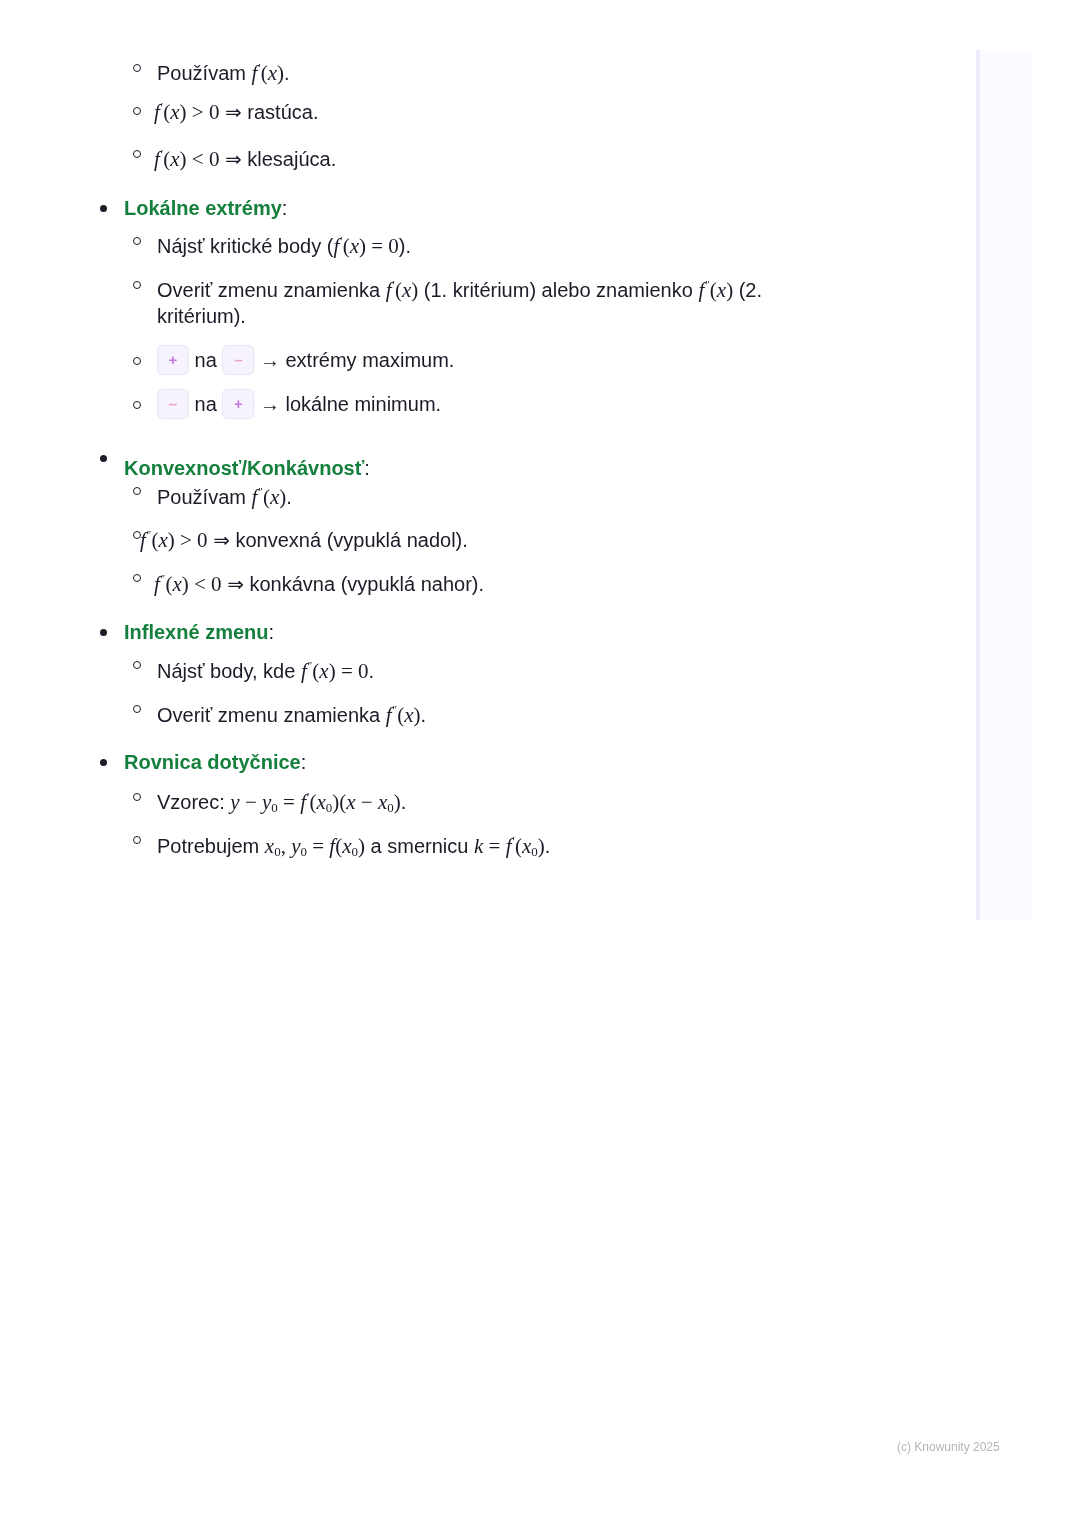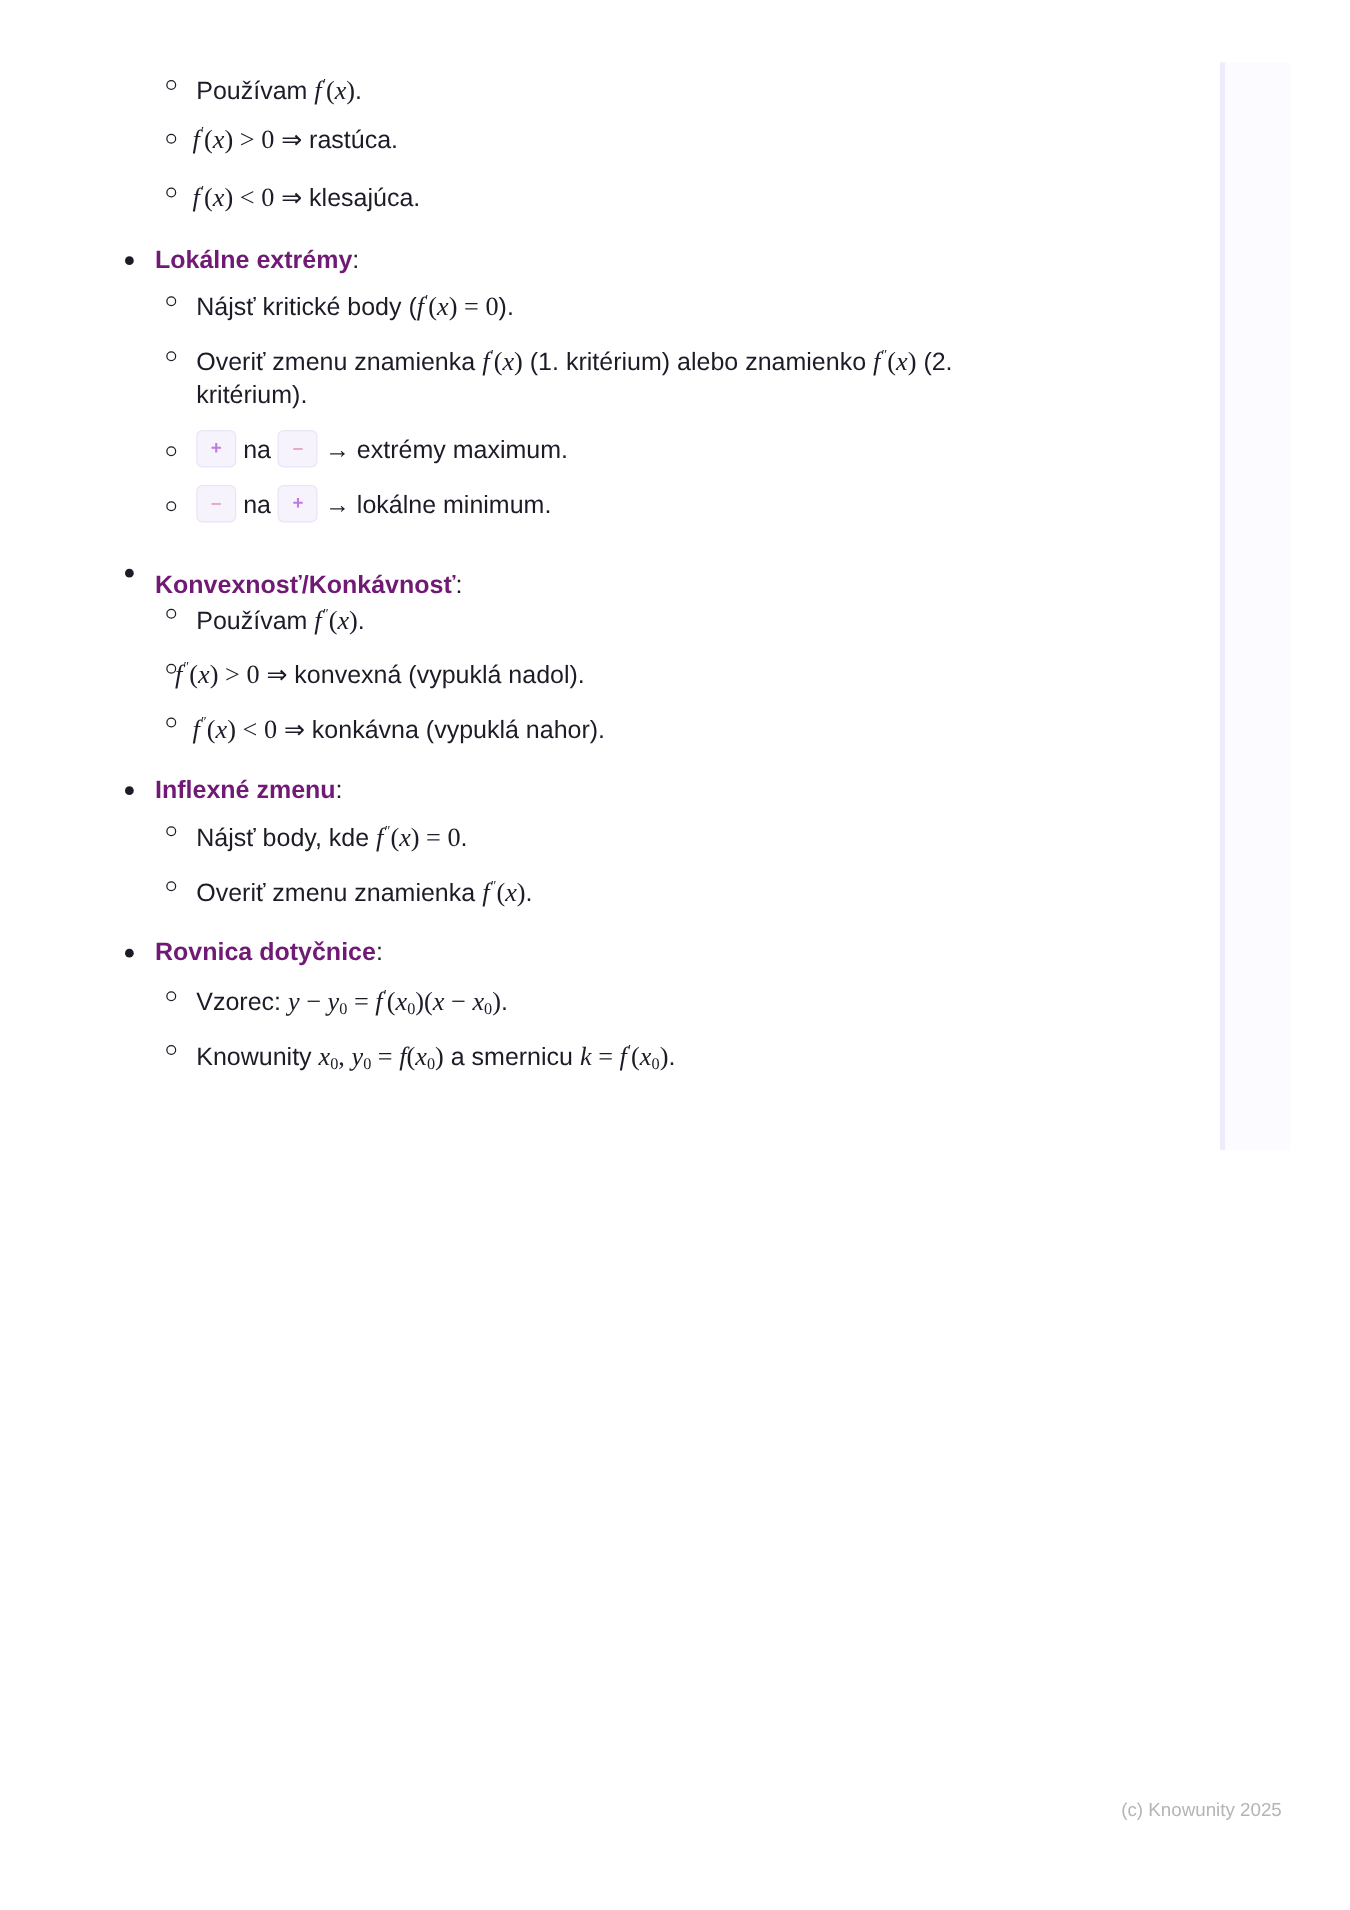--- a/index.html
+++ b/index.html
@@ -26,21 +26,21 @@
       left: 0; top: 0;
       width: 960px;
     }
     .head {
       position: absolute;
       left: 124px;
       height: 30px;
       line-height: 30px;
       white-space: nowrap;
     }
-    .head b { font-weight: 700; color: #701a75; }
+    .head b { font-weight: 700; color: #15803d; }
     .dot {
       position: absolute;
       left: 100px;
       width: 7px; height: 7px;
       border-radius: 50%;
       background: #1c1c28;
     }
     .item {
       position: absolute;
       left: 157px;
@@ -72,21 +72,21 @@
       color: #c07ae0;
       font-size: 15px;
       font-weight: 700;
       vertical-align: middle;
       margin-top: -4px;
     }
     .chip.minus { color: #e6a2c8; }
     .footer {
       position: absolute;
       left: 897px; top: 1440px;
-      font-size: 15px;
+      font-size: 12px;
       color: #b5b5b5;
       white-space: nowrap;
     }
   </style>
 </head>
 <body>
 
 <div class="side-panel"></div>
 
 <div class="content">
@@ -187,18 +187,18 @@
       <b>Rovnica dotyčnice</b><span>:</span>
     </div>
 
     <span class="ring" style="top:793px"></span>
     <div class="item" style="top:780px">
       <span>Vzorec: </span><span class="math"><i>y</i> − <i>y</i><sub>0</sub> = <i>f</i><sup>′</sup>(<i>x</i><sub>0</sub>)(<i>x</i> − <i>x</i><sub>0</sub>)</span><span>.</span>
     </div>
 
     <span class="ring" style="top:836px"></span>
     <div class="item" style="top:824px">
-      <span>Knowunity </span><span class="math"><i>x</i><sub>0</sub>, <i>y</i><sub>0</sub> = <i>f</i>(<i>x</i><sub>0</sub>)</span><span> a smernicu </span><span class="math"><i>k</i> = <i>f</i><sup>′</sup>(<i>x</i><sub>0</sub>)</span><span>.</span>
+      <span>Potrebujem </span><span class="math"><i>x</i><sub>0</sub>, <i>y</i><sub>0</sub> = <i>f</i>(<i>x</i><sub>0</sub>)</span><span> a smernicu </span><span class="math"><i>k</i> = <i>f</i><sup>′</sup>(<i>x</i><sub>0</sub>)</span><span>.</span>
     </div>
   </div>
 </div>
 
 <div class="footer">(c) Knowunity 2025</div>
 
 </body></html>

